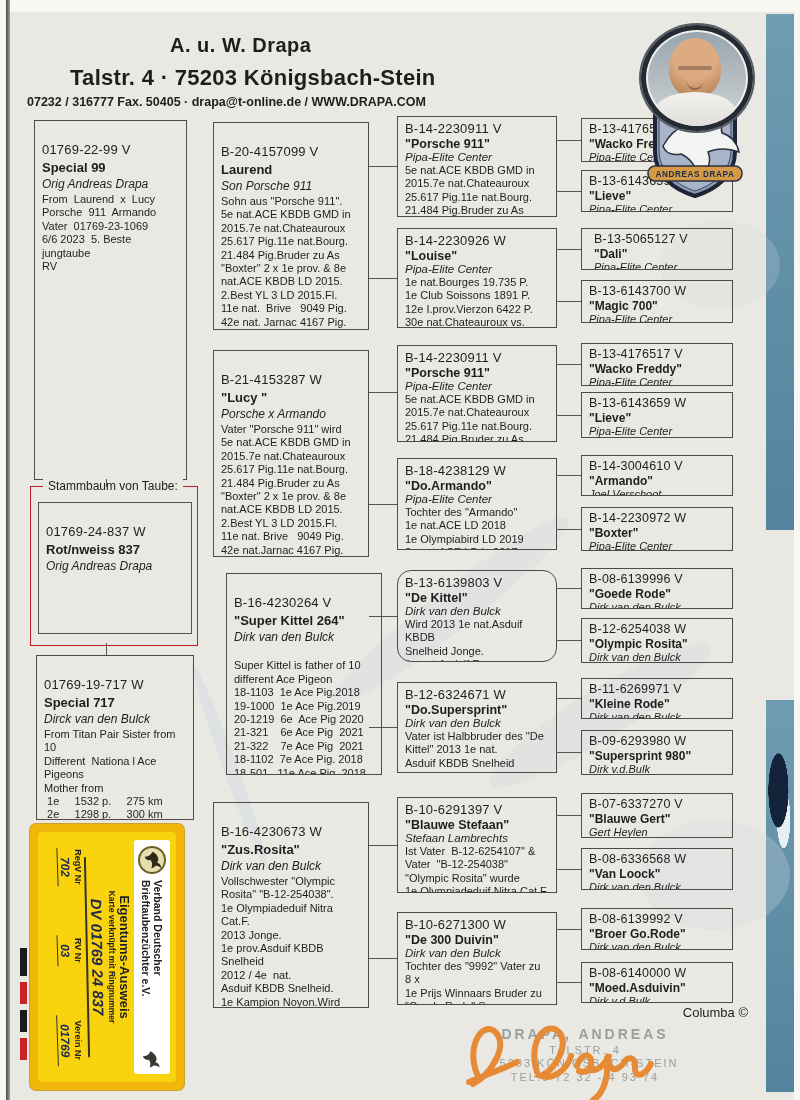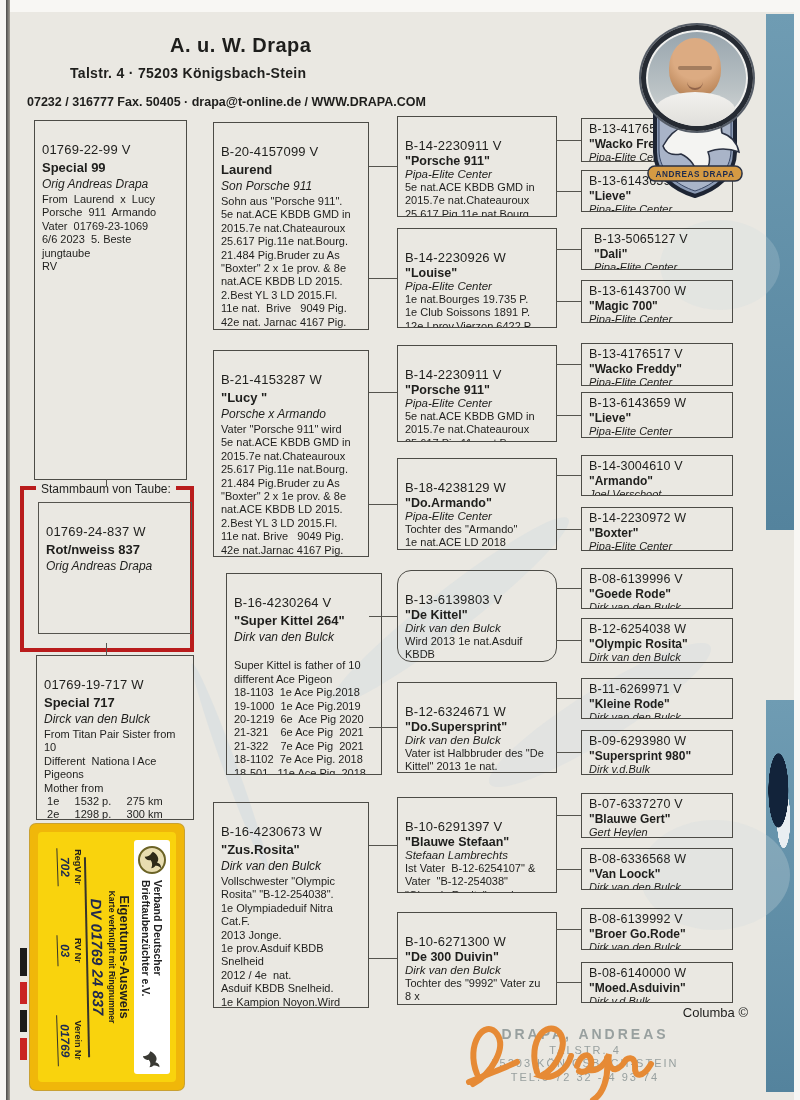--- a/index.html
+++ b/index.html
@@ -20,39 +20,39 @@
                radial-gradient(ellipse at 60% 70%, #e8eef2 0 30%, transparent 31%);}
   
   .wm{position:absolute;background:#cfdae0;border-radius:50%;z-index:0;}
   
   .pbox{position:absolute;border:1px solid #4c4b46;padding:21px 7px;box-sizing:border-box;
         overflow:hidden;z-index:1;}
   .ring{font-size:13px;letter-spacing:.2px;margin-bottom:3px;}
   .pname{font-size:13px;font-weight:bold;margin-bottom:2px;}
   .porigin{font-size:12px;font-style:italic;margin-bottom:2px;}
   .pdetails{font-size:11px;line-height:1.22;white-space:pre-wrap;}
-  .g3{padding:21px 7px;}
+  .g3{padding:4px 7px;}
   .g3 .ring{margin-bottom:1px;}
   .g3 .pname{font-size:12.5px;margin-bottom:0;}
   .g3 .porigin{font-size:11.5px;margin-bottom:1px;}
   .g4{padding:3px 7px;}
   .g4 .ring{font-size:12.5px;margin-bottom:1px;}
   .g4 .pname{font-size:12px;margin-bottom:0;}
   .g4 .porigin{font-size:11px;margin-bottom:0;}
   
-  #subject-frame{position:absolute;left:20px;top:486px;width:166px;height:158px;
-                 border:4px solid #b91c1c;z-index:1;}
+  #subject-frame{position:absolute;left:30px;top:486px;width:166px;height:158px;
+                 border:1px solid #b91c1c;z-index:1;}
   #subject-legend{position:absolute;left:12px;top:-8px;background:#eae8e2;padding:0 5px;
                   font-size:12px;white-space:nowrap;}
   
   .stub{position:absolute;height:1px;background:#55544e;z-index:1;}
   .tick{position:absolute;width:1px;background:#55544e;z-index:1;}
   
   #hdr-title{position:absolute;left:170px;top:34px;font-size:20px;font-weight:bold;letter-spacing:.5px;text-align:right;}
-  #hdr-addr{position:absolute;left:70px;top:65px;font-size:14px;font-weight:bold;letter-spacing:.3px;}
+  #hdr-addr{position:absolute;left:70px;top:65px;font-size:22px;font-weight:bold;letter-spacing:.3px;}
   #hdr-contact{position:absolute;left:27px;top:95px;font-size:12.5px;font-weight:bold;}
   
   #photo{position:absolute;left:641px;top:25px;width:102px;height:96px;border-radius:50%;
          border:5px solid #262b33;box-shadow:0 0 0 2px #555c66, inset 0 0 0 2px #f0f0ee;
          background:linear-gradient(180deg,#97a4ad 0%,#b9c1c4 60%,#d6d9d9 100%);z-index:6;overflow:hidden;}
   #photo .head{position:absolute;left:23px;top:8px;width:52px;height:60px;border-radius:50% 50% 46% 46%;
         background:radial-gradient(circle at 50% 32%, #dcab82 0 45%, #c08c60 75%, #a87750 100%);}
   #photo .eyes{position:absolute;left:32px;top:36px;width:34px;height:4px;border-radius:2px;
         background:rgba(60,40,30,.35);}
   #photo .smile{position:absolute;left:41px;top:52px;width:16px;height:6px;border-radius:0 0 10px 10px;

